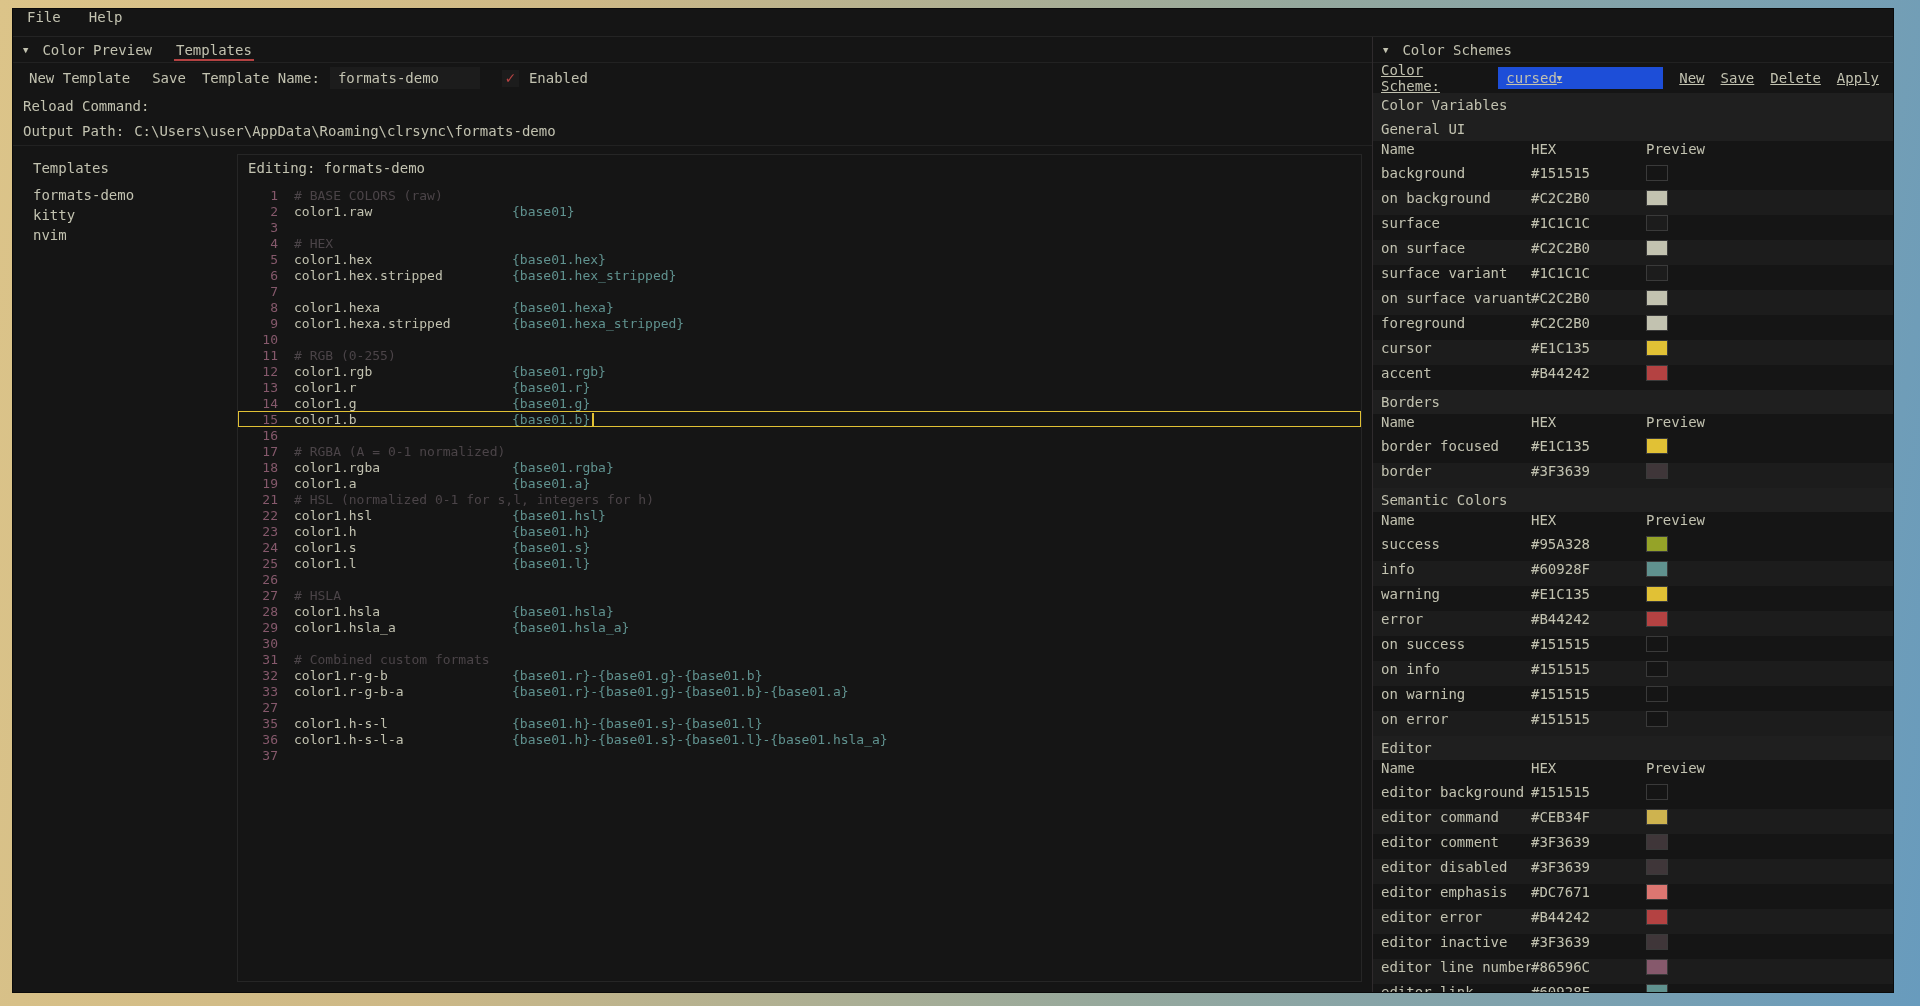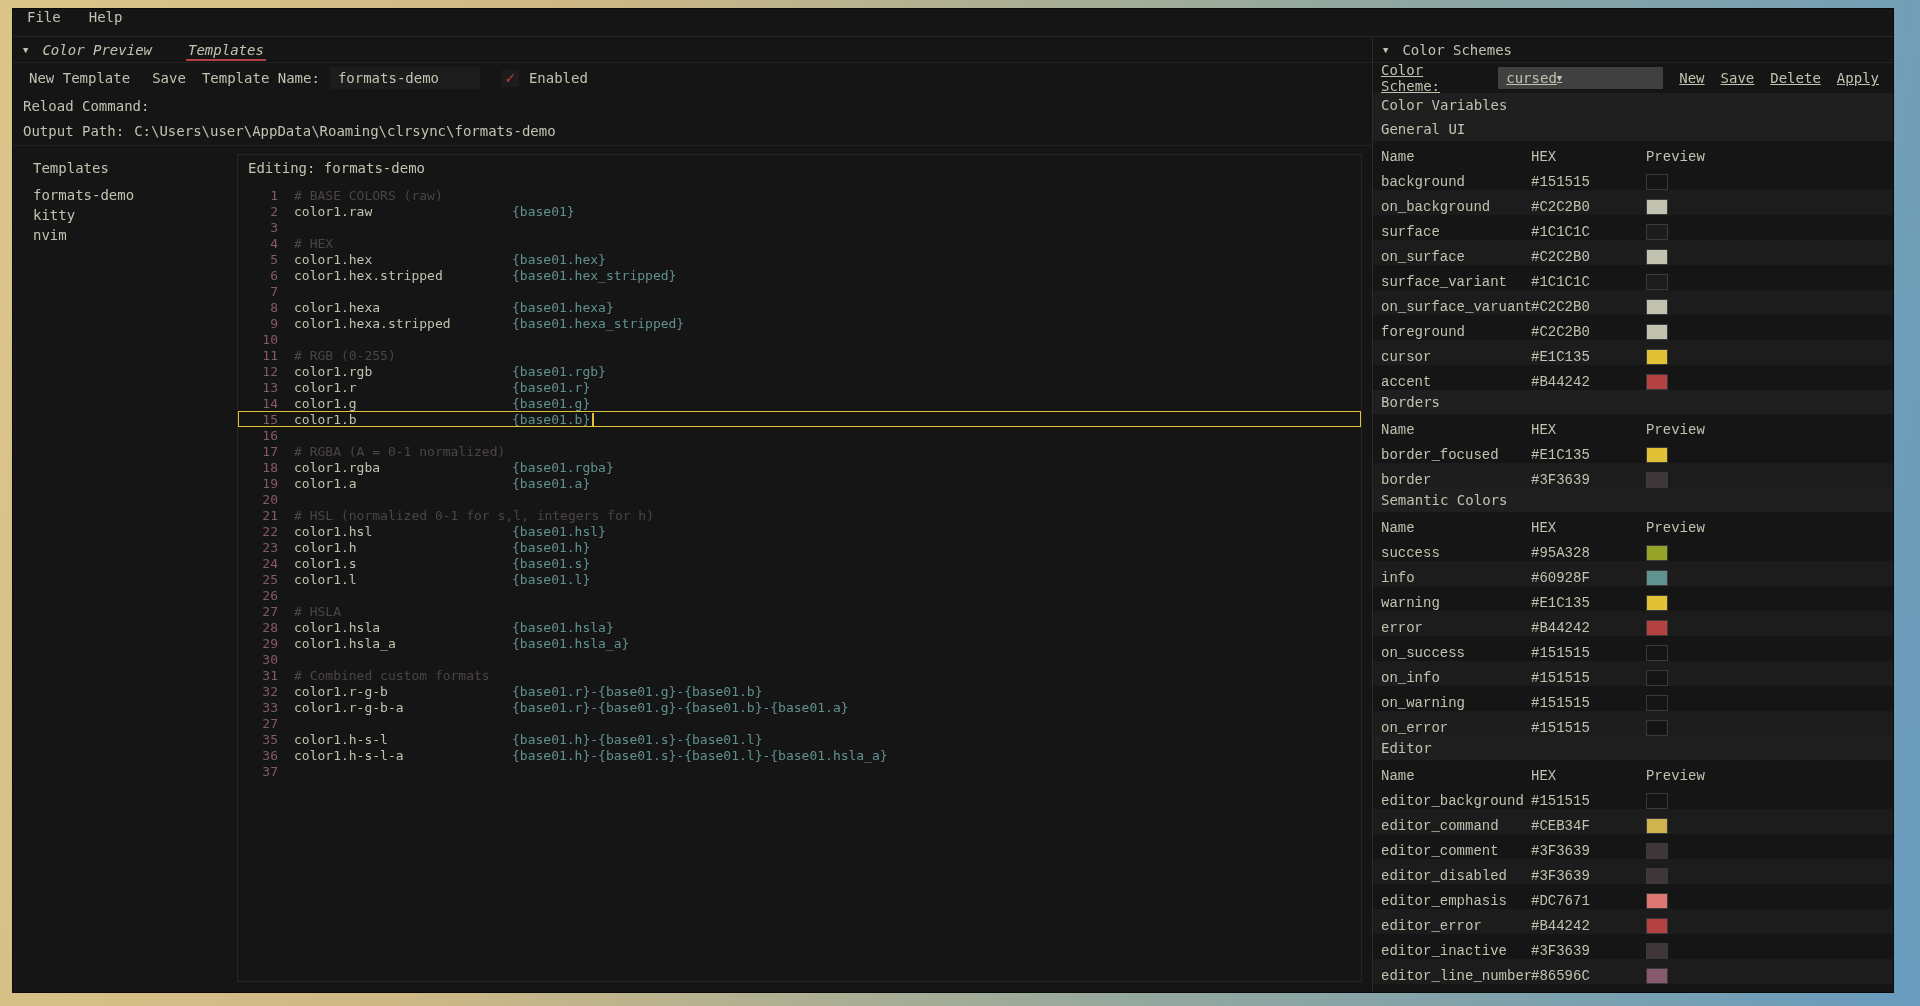--- a/index.html
+++ b/index.html
@@ -14,21 +14,21 @@
     border:1px solid #0a0a0a; display:flex; flex-direction:column; overflow:hidden;
   }
   .menubar { height:28px; flex:none; display:flex; align-items:flex-start; gap:28px; padding:0 14px; border-bottom:1px solid #242424; }
   .menu-item { cursor:default; }
   .workspace { flex:1; display:flex; min-height:0; }
 
   
   .left-window { flex:1; min-width:0; display:flex; flex-direction:column; border-right:1px solid #2f2b2d; }
   .tabbar { height:26px; flex:none; display:flex; align-items:center; gap:12px; padding:0 10px; border-bottom:1px solid #222; }
   .collapse-arrow { font-size:9px; color:#C2C2B0; cursor:pointer; }
-  .tabs { display:flex; gap:32px; height:100%; align-items:flex-end;font-style:italic; }
+  .tabs { display:flex; gap:20px; height:100%; align-items:flex-end; }
   .tab { position:relative; height:100%; display:flex; align-items:center; padding:0 2px; cursor:pointer; }
   .tab.active::after { content:''; position:absolute; left:0; right:0; bottom:1px; height:2px; background:var(--accent,#B44242); }
   .toolbar { flex:none; display:flex; align-items:center; gap:10px; padding:0 10px; }
   .toolbar.r1 { height:30px; }
   .toolbar.r2 { height:24px; }
   .toolbar.r3 { height:26px; }
   button { background:transparent; border:none; color:inherit; font:inherit; padding:2px 6px; cursor:pointer; }
   .text-input { background:#1C1C1C; border:none; color:inherit; font:inherit; padding:3px 8px; width:150px; height:22px; outline:none; }
   .checkbox { width:17px; height:17px; margin-left:12px; background:#1C1C1C; display:inline-flex; align-items:center; justify-content:center; cursor:pointer; flex:none; overflow:visible; }
   .check { color:var(--accent,#B44242); font-size:16px; font-weight:bold; line-height:1; }
@@ -43,27 +43,27 @@
   .line.current { outline:1px solid var(--focus,#E1C135); outline-offset:-1px; }
   .ln { flex:0 0 40px; text-align:right; margin-right:16px; color:var(--line_number,#86596C); }
   .cname { flex:0 0 218px; color:#C2C2B0; }
   .cval { color:var(--teal,#60928F); }
   .comment { color:var(--comment,#4B4448); }
   .caret { width:2px; height:13px; background:var(--cursor,#E1C135); margin-left:2px; flex:none; }
 
   
   .right-window { width:520px; flex:none; display:flex; flex-direction:column; min-height:0; overflow:hidden; }
   .scheme-row { height:30px; flex:none; display:flex; align-items:center; gap:10px; padding:0 8px;text-decoration:underline; }
-  .combo { width:165px; height:22px; background:#404040; display:flex; align-items:center; padding:0 8px; cursor:pointer; flex:none; }
+  .combo { width:165px; height:22px; background:#1d4ed8; display:flex; align-items:center; padding:0 8px; cursor:pointer; flex:none; }
   .combo-arrow { font-size:9px; }
   .btn-group { display:flex; gap:4px; }
   .sub-bar { flex:none; height:24px; line-height:24px; padding:0 8px; background:#1F1F1F; cursor:pointer; }
   .sections { flex:1; min-height:0; overflow:hidden; display:flex; flex-direction:column; }
   .tbl { flex:none; }
-  .trow { display:flex; align-items:flex-end; height:25px; padding-left:8px;font-family:Liberation Mono, monospace; }
+  .trow { display:flex; align-items:flex-start; height:25px; padding-left:8px; }
   .trow.thead { height:24px; }
   .trow.alt { background:#1C1C1C; }
   .tcell { flex:none; overflow:hidden; white-space:nowrap; }
   .tcell.name { width:150px; }
   .tcell.hex { width:115px; }
   .tcell.prev { flex:1; display:flex; align-items:center; }
   .swatch { display:inline-block; width:22px; height:16px; border:1px solid #3a3a3a; }
 </style>
 </head>
 <body>
@@ -131,21 +131,20 @@
               <div class="line"><span class="ln">10</span></div>
               <div class="line"><span class="ln">11</span><span class="comment"># RGB (0-255)</span></div>
               <div class="line"><span class="ln">12</span><span class="cname">color1.rgb</span><span class="cval">{base01.rgb}</span></div>
               <div class="line"><span class="ln">13</span><span class="cname">color1.r</span><span class="cval">{base01.r}</span></div>
               <div class="line"><span class="ln">14</span><span class="cname">color1.g</span><span class="cval">{base01.g}</span></div>
               <div class="line current"><span class="ln">15</span><span class="cname">color1.b</span><span class="cval">{base01.b}</span><span class="caret"></span></div>
               <div class="line"><span class="ln">16</span></div>
               <div class="line"><span class="ln">17</span><span class="comment"># RGBA (A = 0-1 normalized)</span></div>
               <div class="line"><span class="ln">18</span><span class="cname">color1.rgba</span><span class="cval">{base01.rgba}</span></div>
               <div class="line"><span class="ln">19</span><span class="cname">color1.a</span><span class="cval">{base01.a}</span></div>
-              <div class="line"><span class="ln">20</span></div>
               <div class="line"><span class="ln">21</span><span class="comment"># HSL (normalized 0-1 for s,l, integers for h)</span></div>
               <div class="line"><span class="ln">22</span><span class="cname">color1.hsl</span><span class="cval">{base01.hsl}</span></div>
               <div class="line"><span class="ln">23</span><span class="cname">color1.h</span><span class="cval">{base01.h}</span></div>
               <div class="line"><span class="ln">24</span><span class="cname">color1.s</span><span class="cval">{base01.s}</span></div>
               <div class="line"><span class="ln">25</span><span class="cname">color1.l</span><span class="cval">{base01.l}</span></div>
               <div class="line"><span class="ln">26</span></div>
               <div class="line"><span class="ln">27</span><span class="comment"># HSLA</span></div>
               <div class="line"><span class="ln">28</span><span class="cname">color1.hsla</span><span class="cval">{base01.hsla}</span></div>
               <div class="line"><span class="ln">29</span><span class="cname">color1.hsla_a</span><span class="cval">{base01.hsla_a}</span></div>
               <div class="line"><span class="ln">30</span></div>

